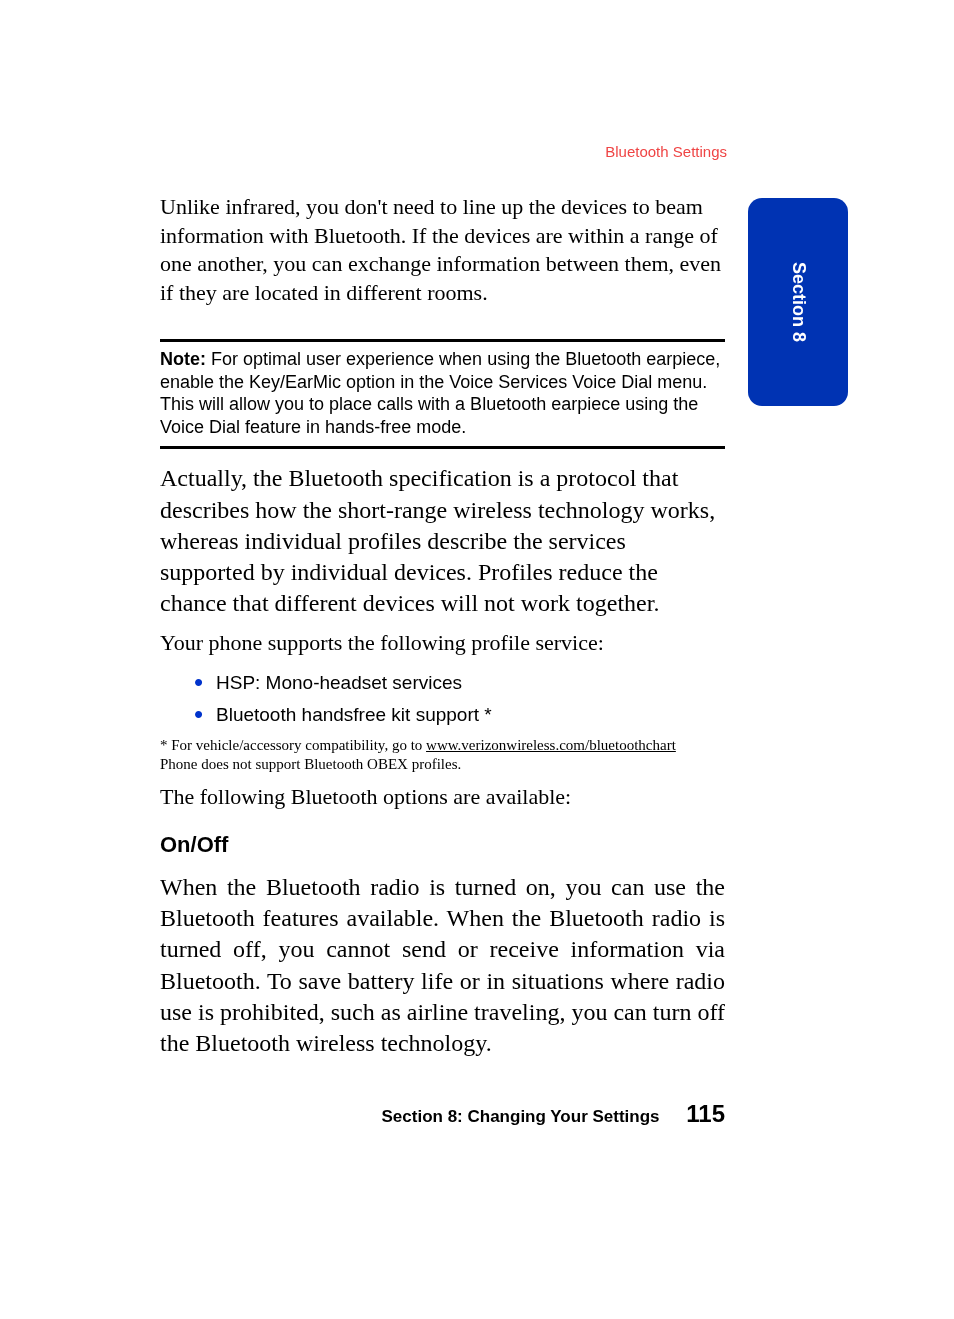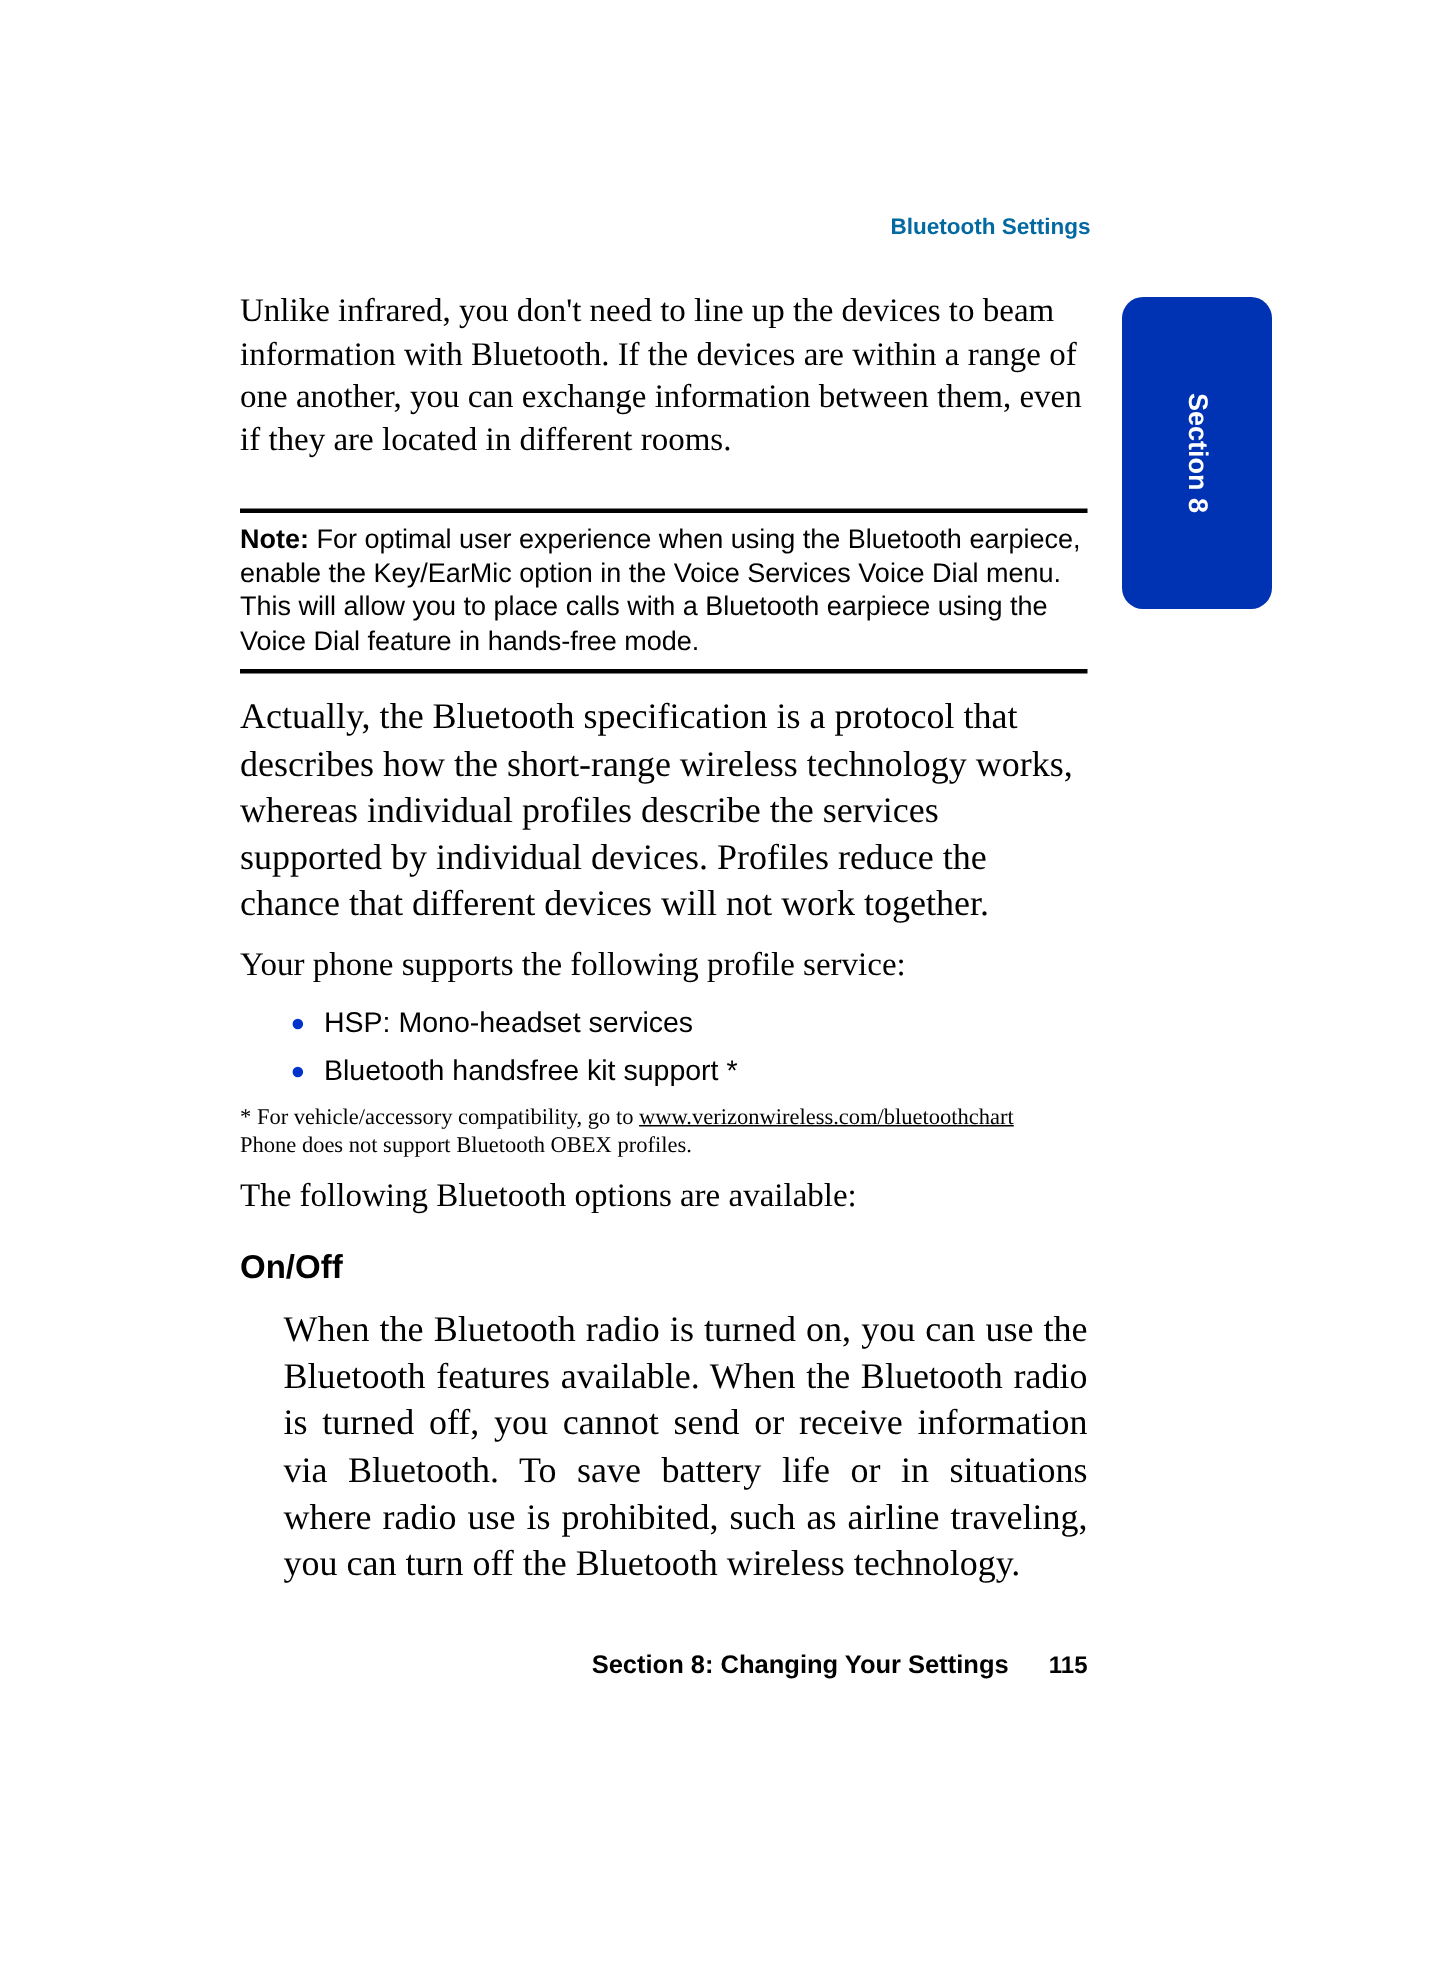--- a/index.html
+++ b/index.html
@@ -16,23 +16,23 @@
     position: absolute;
     left: 160px;
     top: 145px;
     width: 565px;
   }
   .header-link {
     position: absolute;
     top: -2px;
     right: -2px;
     font-family: Arial, Helvetica, sans-serif;
-    font-weight: bold;
+    font-weight: normal;
     font-size: 15px;
-    color: #0369a1;
+    color: #ef4444;
   }
   .intro {
     margin-top: 48px;
     font-size: 22px;
     line-height: 1.3;
   }
   .note-box {
     margin-top: 32px;
     border-top: 3px solid #000;
     border-bottom: 3px solid #000;
@@ -101,21 +101,21 @@
     width: 565px;
     top: 1100px;
     text-align: right;
     font-family: Arial, Helvetica, sans-serif;
     font-weight: bold;
     font-size: 17px;
   }
   .page-num {
     display: inline-block;
     margin-left: 22px;
-    font-size: 16px;
+    font-size: 24px;
   }
   .side-tab {
     position: absolute;
     left: 748px;
     top: 198px;
     width: 100px;
     height: 208px;
     background: #0033b3;
     border-radius: 14px;
   }
@@ -126,21 +126,20 @@
     transform: translate(-50%, -50%) rotate(90deg);
     transform-origin: center center;
     white-space: nowrap;
     color: #fff;
     font-family: Arial, Helvetica, sans-serif;
     font-weight: bold;
     font-size: 18px;
   }
   .justify {
     text-align: justify;
-    margin-left: 29px;
   }
 </style>
 </head>
 <body>
 
 <div class="side-tab">
   <div class="side-tab-text">Section 8</div>
 </div>
 
 <div class="page">

